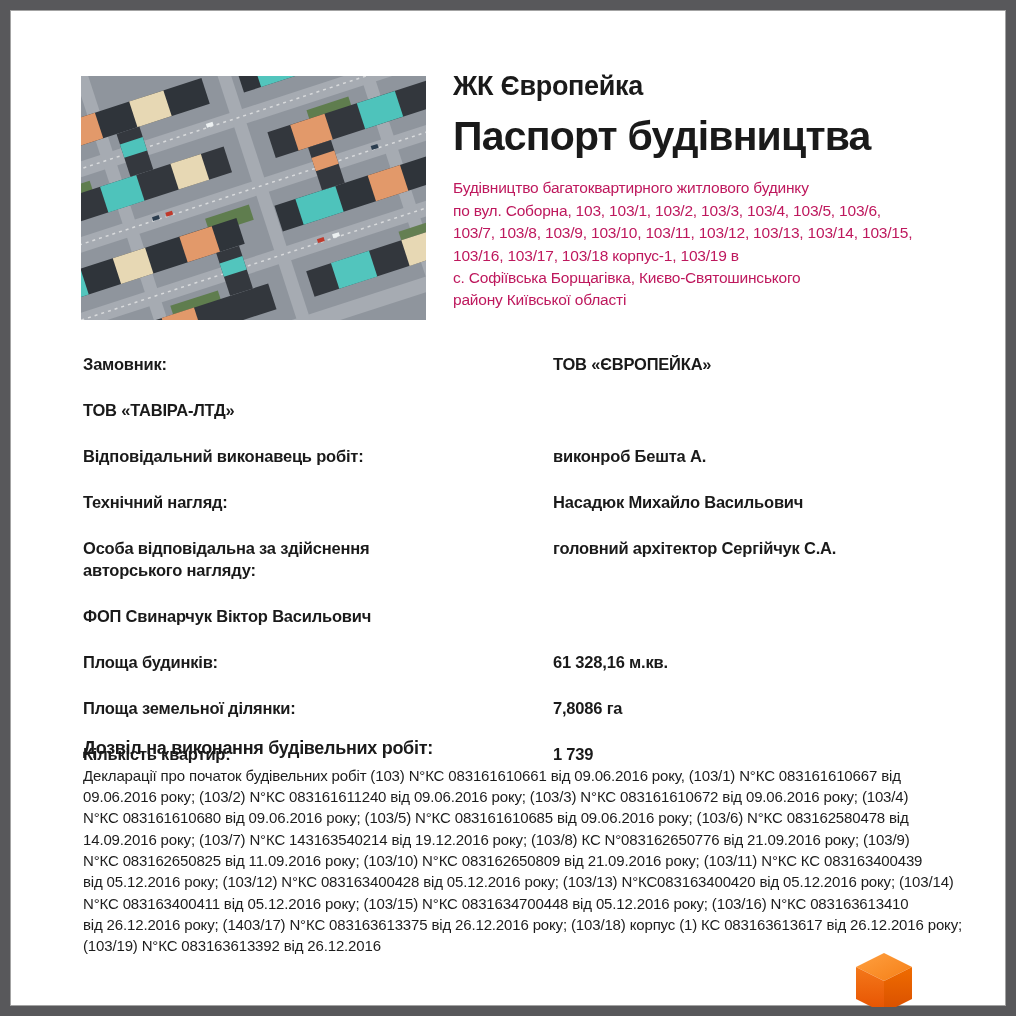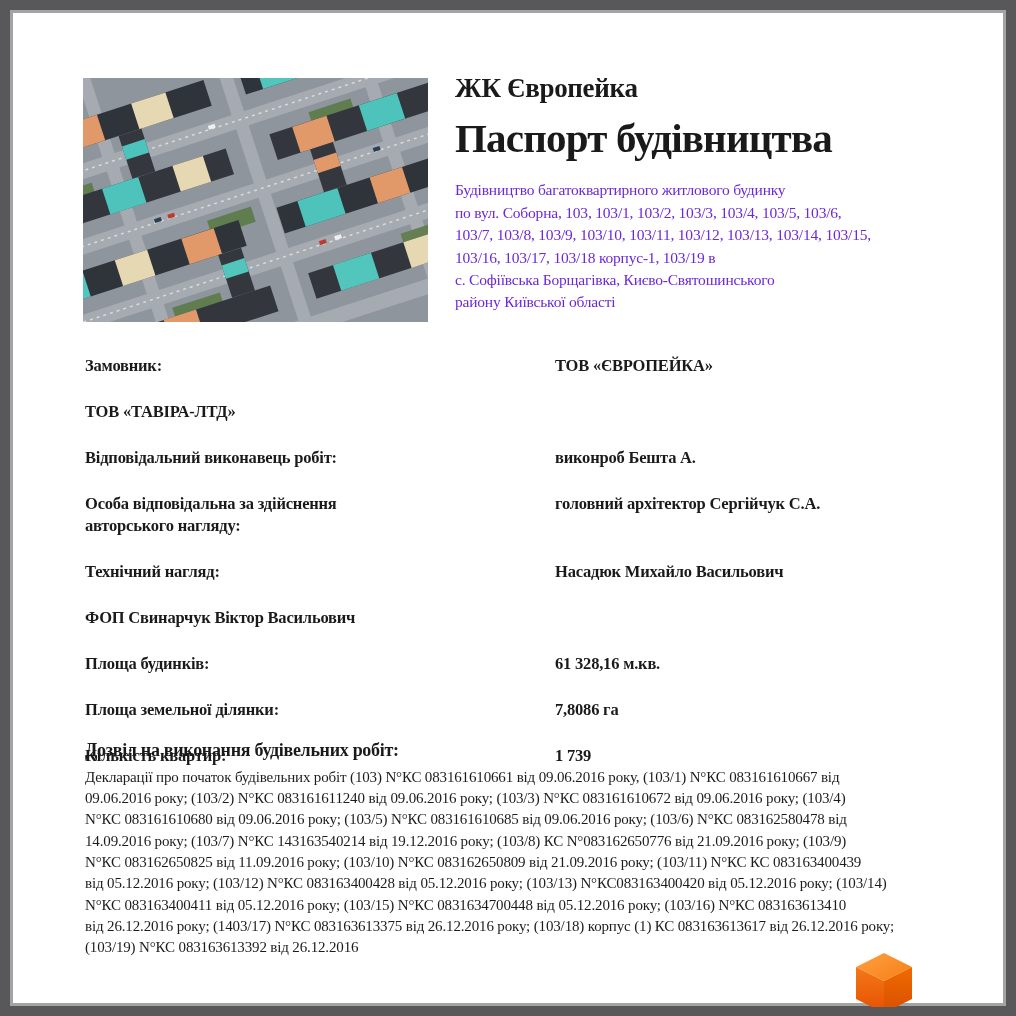--- a/index.html
+++ b/index.html
@@ -9,24 +9,23 @@
     background:#58585B;
     overflow:hidden;
     font-family:"Liberation Sans","DejaVu Sans",sans-serif;
     color:#1a1a1a;
     -webkit-font-smoothing:antialiased;
   }
   .page{
     position:absolute;
     left:10px;top:10px;right:10px;bottom:10px;
     background:#ffffff;
-    border:3px solid #a3a3a3;
+    border:1px solid #a3a3a3;
     box-sizing:border-box;
     overflow:hidden;
-    font-family:Liberation Serif, serif;
   }
   
   .hero{
     position:absolute;left:70px;top:65px;
     width:345px;height:244px;overflow:hidden;
   }
   .hero svg{display:block;}
   
   .header-block{
     position:absolute;left:442px;top:60px;width:512px;
@@ -35,21 +34,21 @@
     font-size:27px;font-weight:bold;letter-spacing:-0.3px;line-height:1.15;
   }
   .doc-title{
     font-size:41px;font-weight:bold;letter-spacing:-0.8px;line-height:1.08;
     margin-top:12px;
   }
   .description{
     margin-top:19px;
     font-size:15.5px;line-height:22.4px;letter-spacing:-0.2px;
     white-space:pre-line;
-    color:#6d28d9;
+    color:#be185d;
   }
   
   .details{
     position:absolute;left:72px;top:318px;width:880px;
   }
   .row{
     display:flex;align-items:flex-start;
     margin-bottom:23px;
     font-weight:bold;font-size:16.5px;line-height:22px;letter-spacing:-0.2px;margin-top:24px;
   }
@@ -175,27 +174,27 @@
       <div class="value">ТОВ «ЄВРОПЕЙКА»</div>
     </div>
     <div class="row">
       <div class="value">ТОВ «ТАВІРА-ЛТД»</div>
     </div>
     <div class="row">
       <div class="label">Відповідальний виконавець робіт:</div>
       <div class="value">виконроб Бешта А.</div>
     </div>
     <div class="row">
+      <div class="label">Технічний нагляд:</div>
+      <div class="value">Насадюк Михайло Васильович</div>
+    </div>
+    <div class="row">
       <div class="label">Особа відповідальна за здійснення
 авторського нагляду:</div>
       <div class="value">головний архітектор Сергійчук С.А.</div>
-    </div>
-    <div class="row">
-      <div class="label">Технічний нагляд:</div>
-      <div class="value">Насадюк Михайло Васильович</div>
     </div>
     <div class="row">
       <div class="value">ФОП Свинарчук Віктор Васильович</div>
     </div>
     <div class="row">
       <div class="label">Площа будинків:</div>
       <div class="value">61 328,16 м.кв.</div>
     </div>
     <div class="row">
       <div class="label">Площа земельної ділянки:</div>

